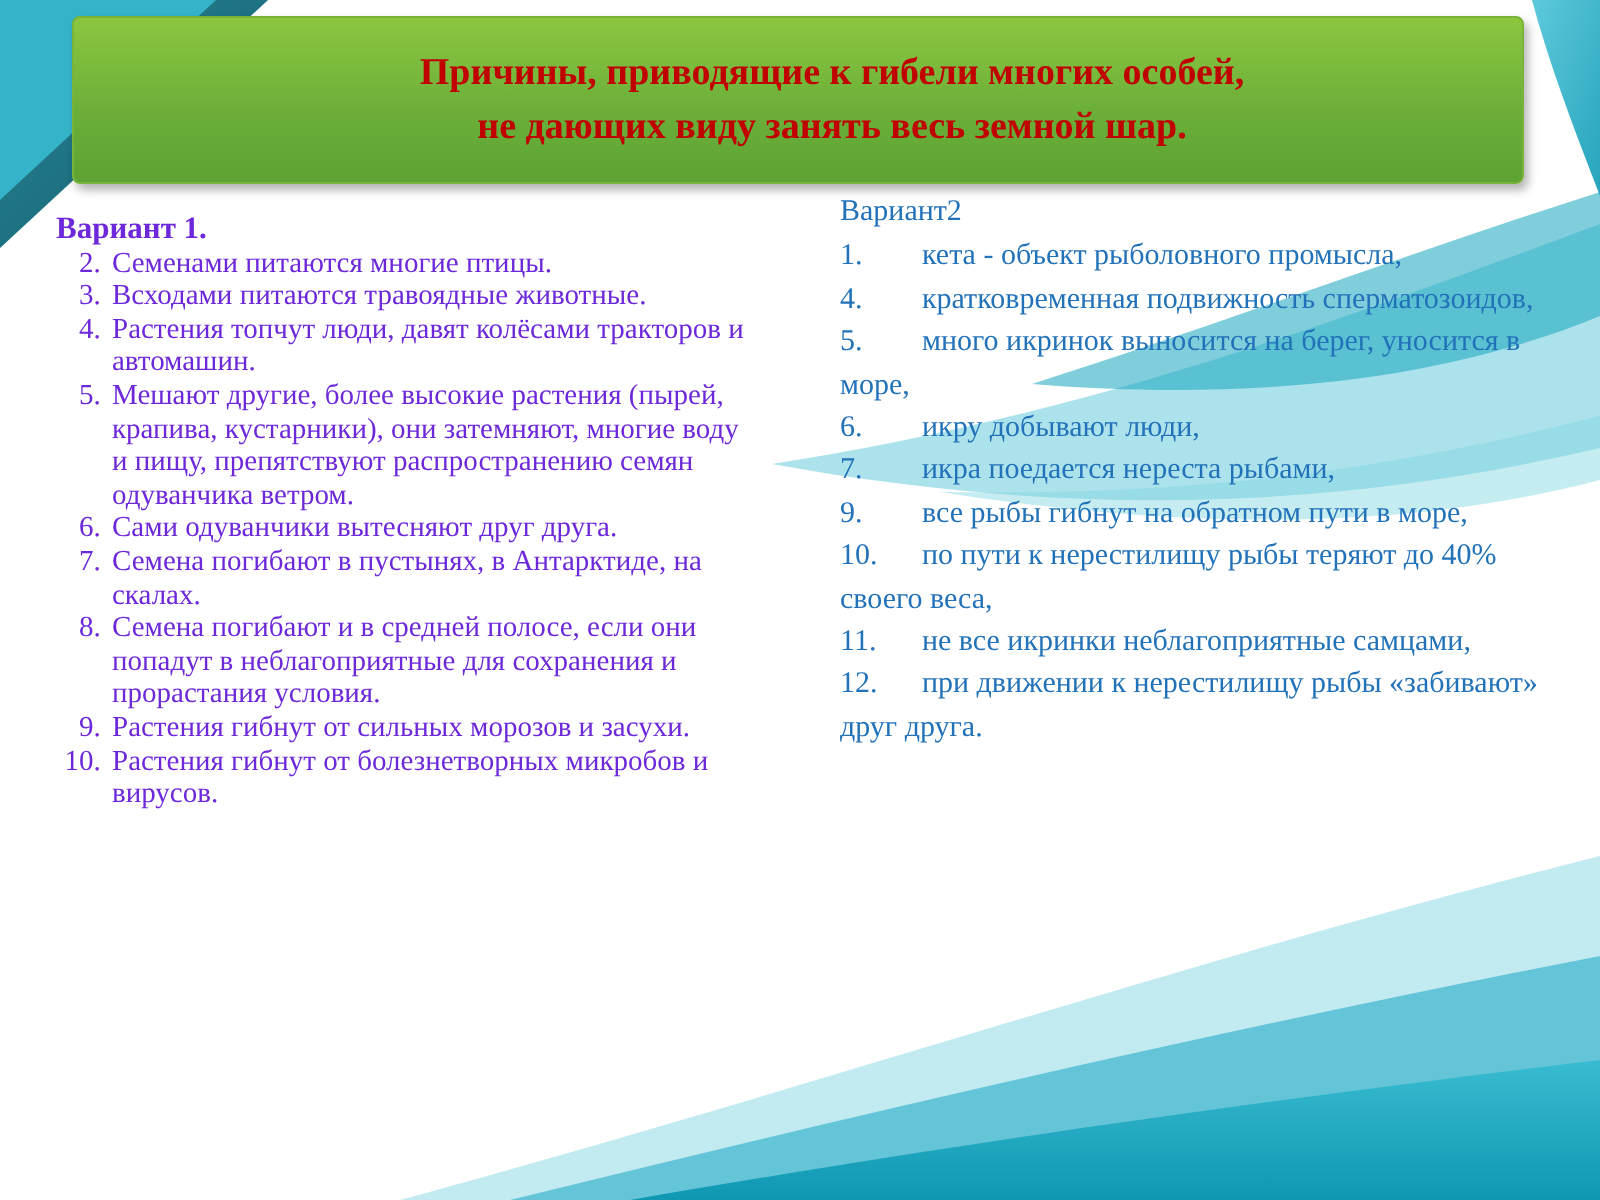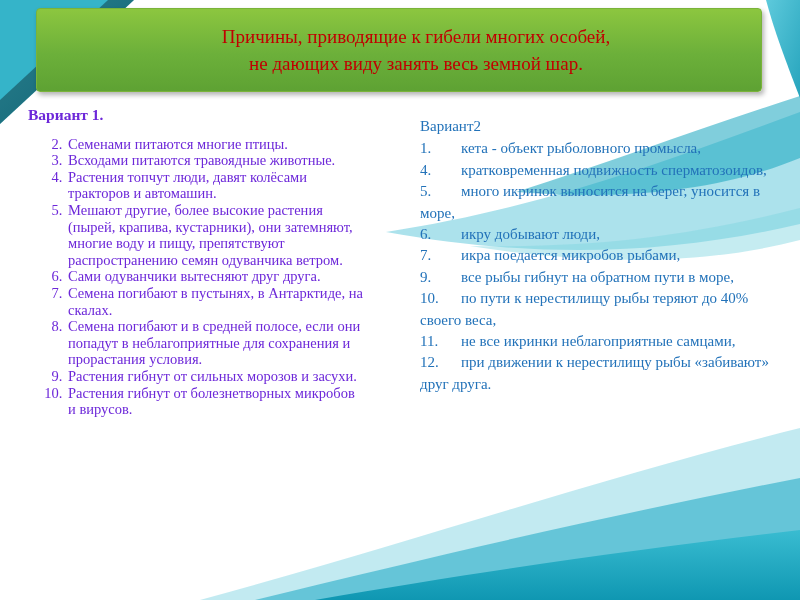--- a/index.html
+++ b/index.html
@@ -12,35 +12,35 @@
 
   .header-box {
     position:absolute; left:36px; top:8px; width:724px; height:82px;
     background:linear-gradient(180deg,#8cc63f 0%, #6cb03a 55%, #5ea233 100%);
     border:1px solid #7ab33a; border-radius:4px;
     box-shadow:2px 3px 5px rgba(0,0,0,.30);
     display:flex; flex-direction:column; justify-content:center; align-items:center;
     z-index:2;
   }
   .header-box .title-line {
-    color:#c00000; font-weight:normal; font-size:19px; line-height:27px;
+    color:#c00000; font-weight:bold; font-size:19px; line-height:27px;
     text-align:left; white-space:nowrap;margin-left:34px;
   }
 
   .left-col {
     position:absolute; left:28px; top:107px; width:348px;
     color:#6d28d9; font-size:14.5px; line-height:16.6px; z-index:2;
   }
   .left-heading { font-weight:bold; font-size:15.5px; }
   .left-first { padding-left:26px; }
-  .left-list { margin:12px; padding-left:26px; }
+  .left-list { margin:0; padding-left:26px; }
   .left-list li { padding-left:2px; }
 
   .right-col {
-    position:absolute; left:420px; top:116px; width:372px;
+    position:absolute; left:420px; top:96px; width:372px;
     color:#2272b9; font-size:15px; line-height:21.4px; z-index:2;
   }
   .right-heading { margin-bottom:1px; }
   .r-num { display:inline-block; width:41px; }
 </style>
 </head>
 <body>
 
 <svg class="bg-svg" width="800" height="600" viewBox="0 0 800 600">
   <defs>
@@ -104,21 +104,21 @@
   <div class="r-item">
     <span class="r-num">4.</span><span>кратковременная подвижность сперматозоидов,</span>
   </div>
   <div class="r-item">
     <span class="r-num">5.</span><span>много икринок выносится на берег, уносится в море,</span>
   </div>
   <div class="r-item">
     <span class="r-num">6.</span><span>икру добывают люди,</span>
   </div>
   <div class="r-item">
-    <span class="r-num">7.</span><span>икра поедается микробов рыбами,</span>
+    <span class="r-num">7.</span><span>икра поедается нереста рыбами,</span>
   </div>
   <div class="r-item">
     <span class="r-num">9.</span><span>все рыбы гибнут на обратном пути в море,</span>
   </div>
   <div class="r-item">
     <span class="r-num">10.</span><span>по пути к нерестилищу рыбы теряют до 40% своего веса,</span>
   </div>
   <div class="r-item">
     <span class="r-num">11.</span><span>не все икринки неблагоприятные самцами,</span>
   </div>

